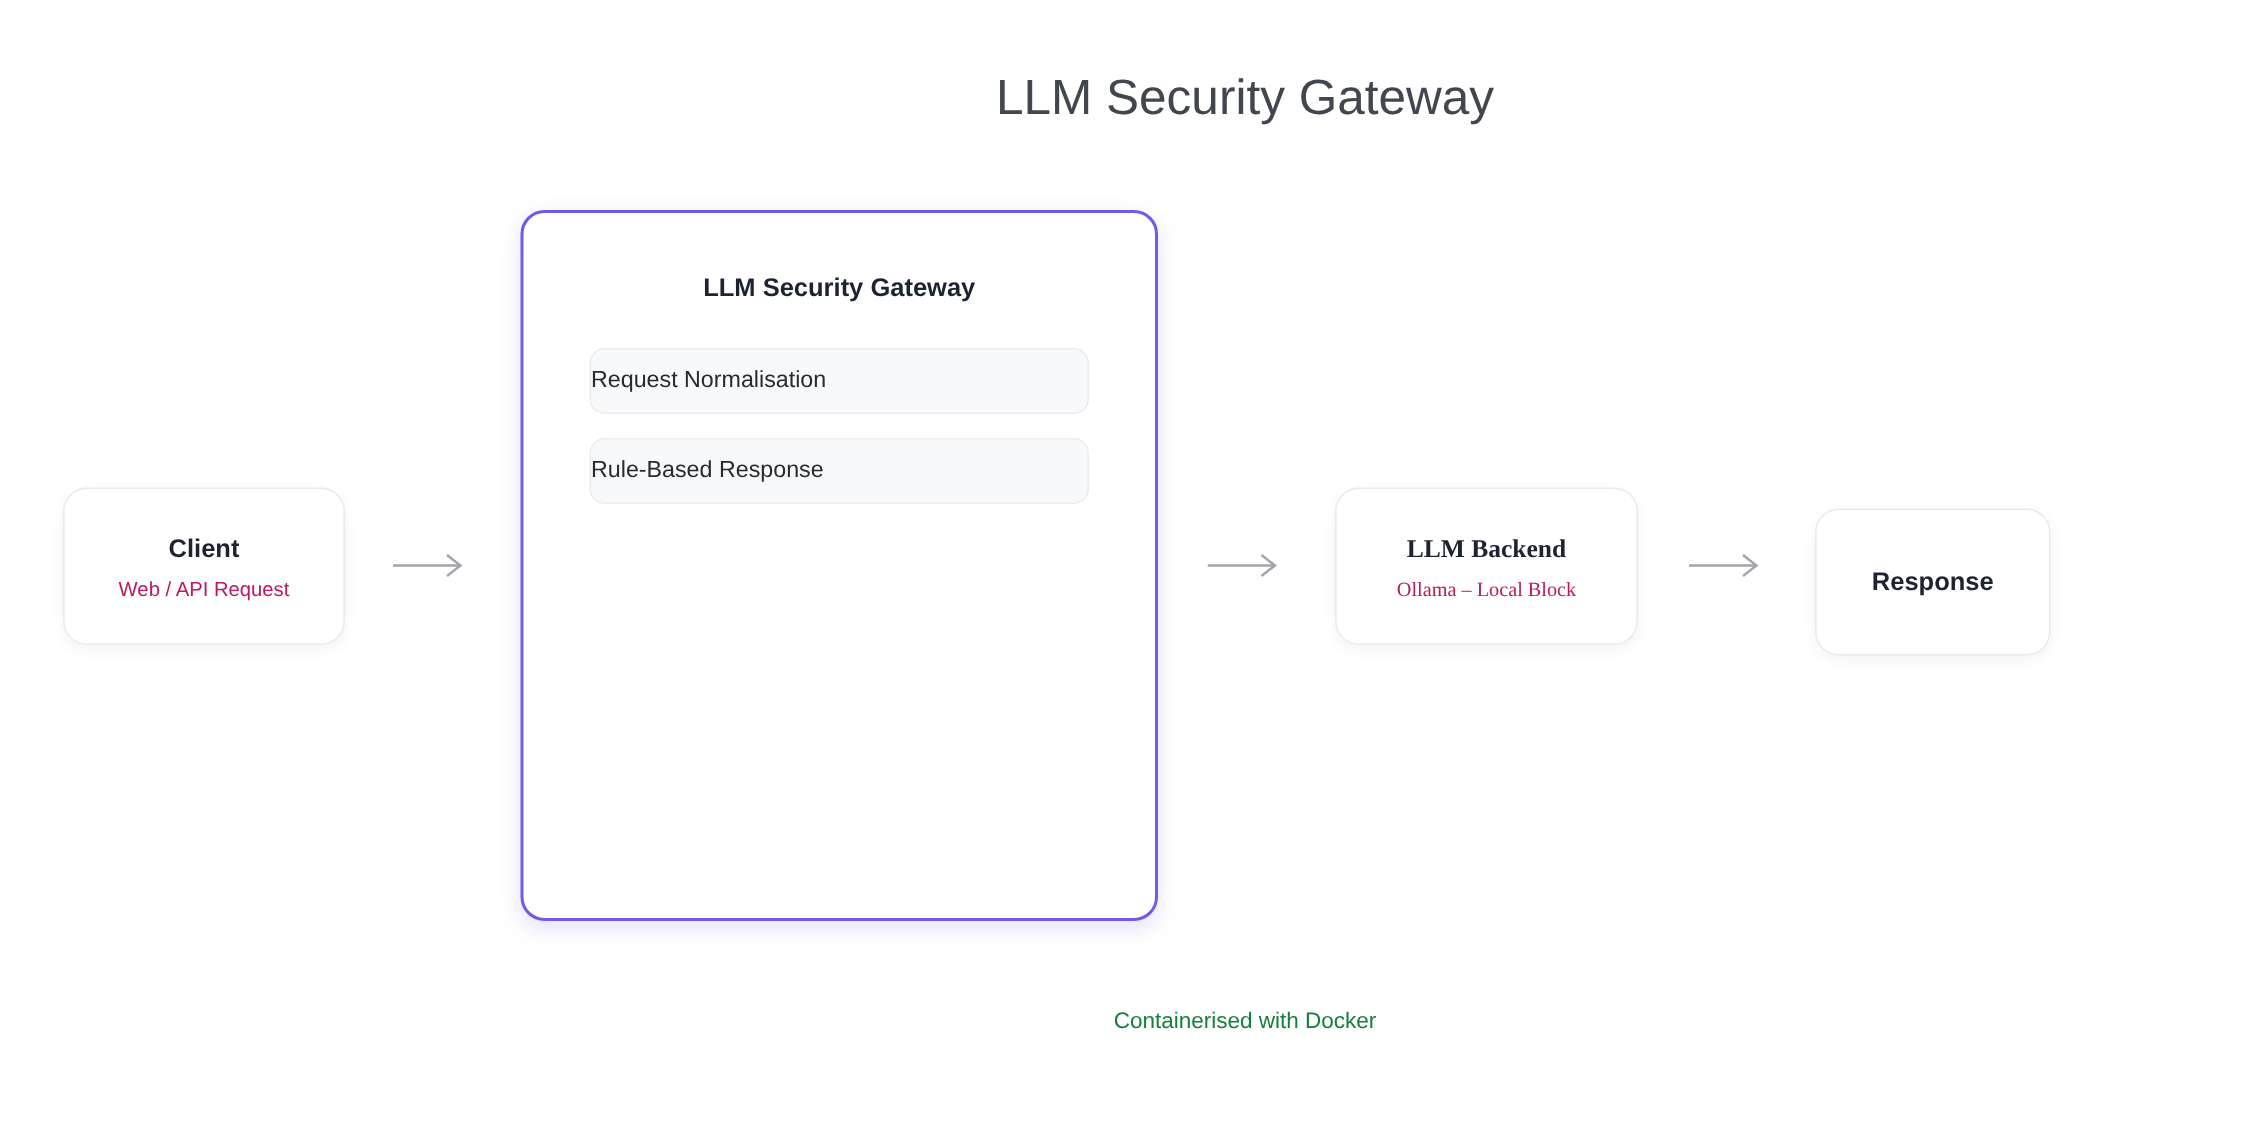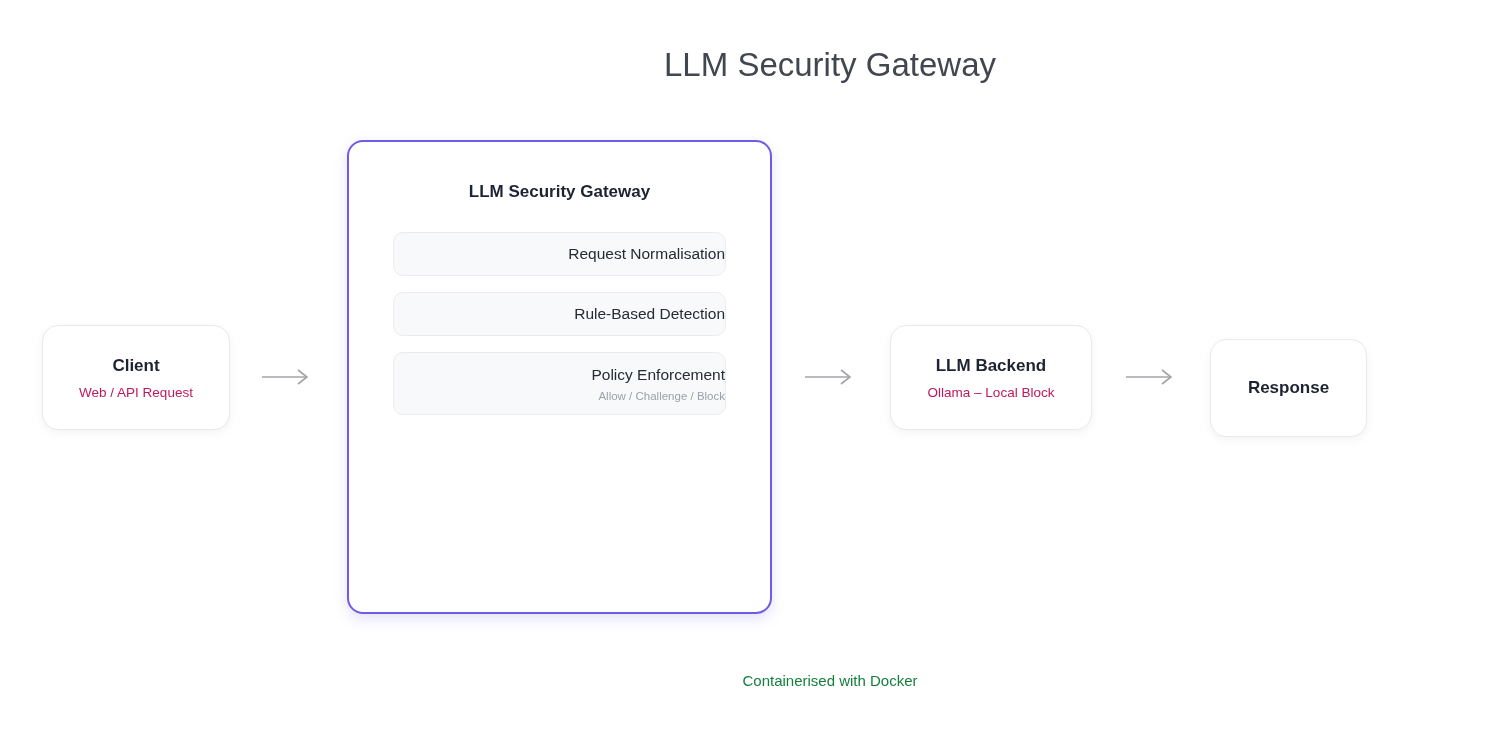--- a/index.html
+++ b/index.html
@@ -22,21 +22,21 @@
     border: 1px solid #e9e9ef;
     border-radius: 16px;
     box-shadow: 0 3px 10px rgba(0,0,0,0.05);
     display: flex; flex-direction: column;
     align-items: center; justify-content: center;
     text-align: center;
   }
   .node-title { font-size: 17px; font-weight: 700; color: #1d2330; line-height: 22px; }
   .node-sub { font-size: 13.5px; color: #be185d; margin-top: 7px; line-height: 17px; }
   .client-node  { left: 42px;  top: 325px; width: 188px; height: 105px; }
-  .backend-node { left: 890px; top: 325px; width: 202px; height: 105px; }
+  .backend-node { left: 890px; top: 325px; width: 202px; height: 105px; font-family: Liberation Serif, serif; }
   .response-node{ left: 1210px; top: 339px; width: 157px; height: 98px; }
 
   .arrow { position: absolute; top: 368px; }
   .arrow-1 { left: 262px; }
   .arrow-2 { left: 805px; }
   .arrow-3 { left: 1126px; }
 
   .gateway {
     position: absolute; left: 347px; top: 140px;
     width: 425px; height: 474px;
@@ -49,21 +49,21 @@
   }
   .gw-title { font-size: 17px; font-weight: 700; color: #1d2330; line-height: 24px; }
   .gw-sub   { font-size: 13px; color: #8b9199; margin-top: 6px; line-height: 18px; }
   .stages { margin-top: 28px; }
   .stage {
     background: #f8f9fa;
     border: 1px solid #ececf0;
     border-radius: 10px;
     margin-bottom: 16px;
     display: flex; flex-direction: column;
-    align-items: flex-end; justify-content: center;
+    align-items: flex-start; justify-content: center;
     height: 44px;
   }
   .stage.tall { height: 63px; }
   .stage-label { font-size: 15.5px; color: #252a33; line-height: 20px; }
   .stage-sub   { font-size: 11.5px; color: #9ba1a8; margin-top: 4px; line-height: 14px; }
 
   .footer-caption {
     position: absolute; top: 672px; left: 830px;
     transform: translateX(-50%);
     font-size: 15px; color: #15803d;
@@ -85,25 +85,21 @@
   <path d="M36 2 L45 9 L36 16" fill="none" stroke="#a3a3aa" stroke-width="1.6"></path>
 </svg>
 
 <div class="gateway">
   <div class="gw-title">LLM Security Gateway</div>
   <div class="stages">
     <div class="stage">
       <div class="stage-label">Request Normalisation</div>
     </div>
     <div class="stage">
-      <div class="stage-label">Rule-Based Detection</div>
-    </div>
-    <div class="stage tall">
-      <div class="stage-label">Policy Enforcement</div>
-      <div class="stage-sub">Allow / Challenge / Block</div>
+      <div class="stage-label">Rule-Based Response</div>
     </div>
   </div>
 </div>
 
 <svg class="arrow arrow-2" width="48" height="18" viewBox="0 0 48 18">
   <line x1="0" y1="9" x2="44" y2="9" stroke="#a3a3aa" stroke-width="1.6"></line>
   <path d="M36 2 L45 9 L36 16" fill="none" stroke="#a3a3aa" stroke-width="1.6"></path>
 </svg>
 
 <div class="node backend-node">

